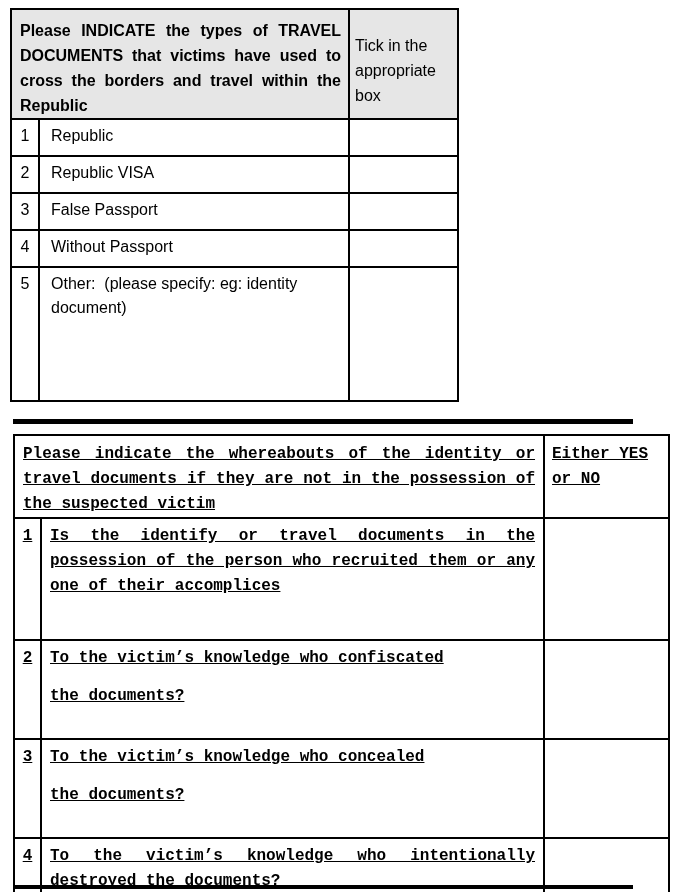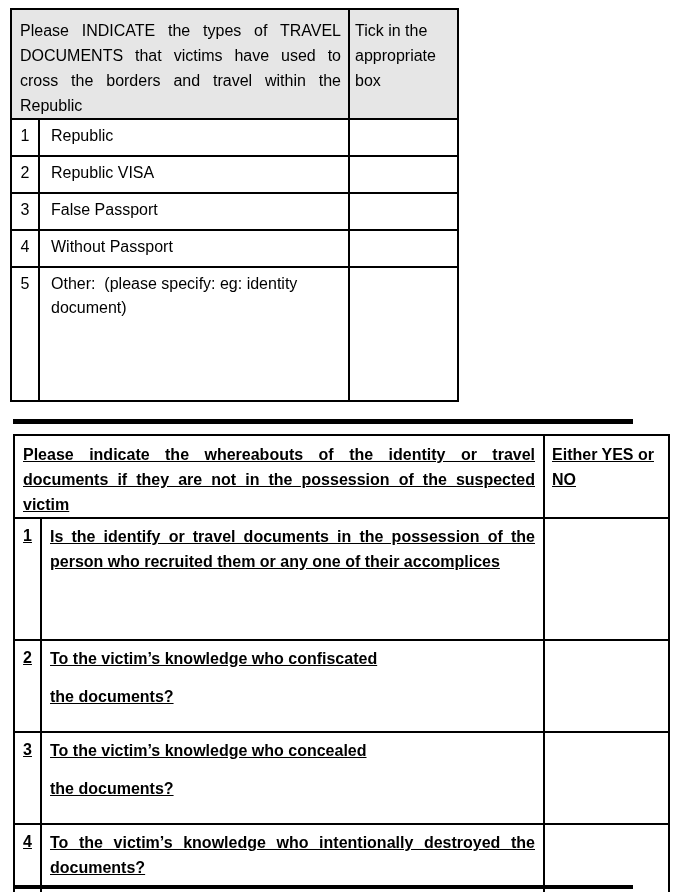--- a/index.html
+++ b/index.html
@@ -20,27 +20,27 @@
   td {
     border: 2px solid #000000;
     vertical-align: top;
     overflow: hidden;
   }
 
   
   .t1 { left: 10px; top: 8px; width: 447px; }
   .t1 .hdr td { background: #e6e6e6; }
   .t1 .hdr-main {
-    font-weight: normal;
+    font-weight: bold;
     text-align: justify;
     padding: 8px 7px 0 8px;
     line-height: 25px;
   }
   .t1 .hdr-tick {
-    padding: 8px 4px 0 5px;
+    padding: 23px 4px 0 5px;
     line-height: 25px;
   }
   .t1 .num {
     text-align: center;
     padding-top: 4px;
     line-height: 24px;
   }
   .t1 .desc {
     padding: 4px 8px 0 11px;
     line-height: 24px;
@@ -69,26 +69,26 @@
     line-height: 25px;
     margin-top: 31px;
   }
   .t2 .num {
     text-align: center;
     padding-top: 5px;
     line-height: 24px;
   }
   .t2 .qtext {
     text-align: justify;
-    padding: 5px 8px 9px 8px;
+    padding: 5px 8px 16px 8px;
     line-height: 25px;
     border-radius: 29px;
   }
   .t2 .qtext p { margin: 0 0 13px 0; }
-  .ul { text-decoration: underline; }
+  .ul { text-decoration: underline; font-family: Liberation Mono, monospace; }
 </style>
 </head>
 <body>
 
 <div class="page">
 
   <table class="t1">
     <colgroup>
       <col style="width:28px">
         <col style="width:310px">

